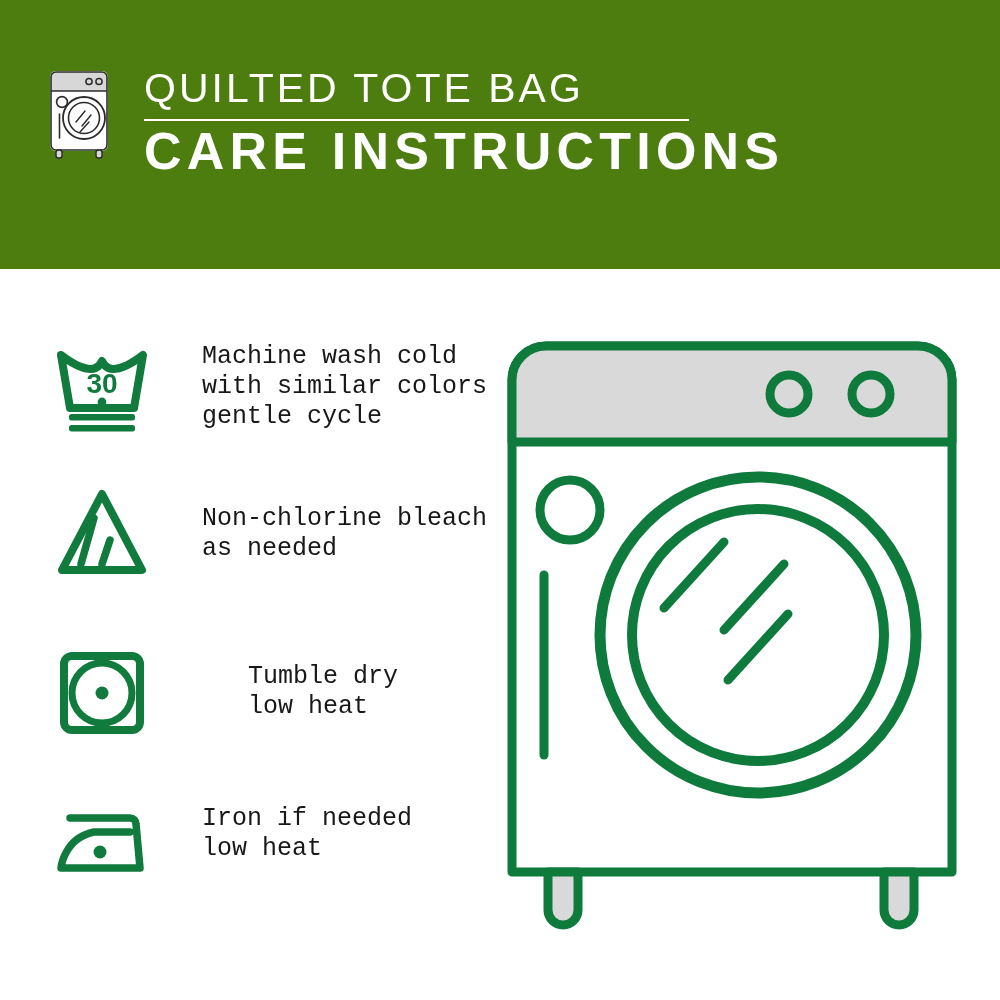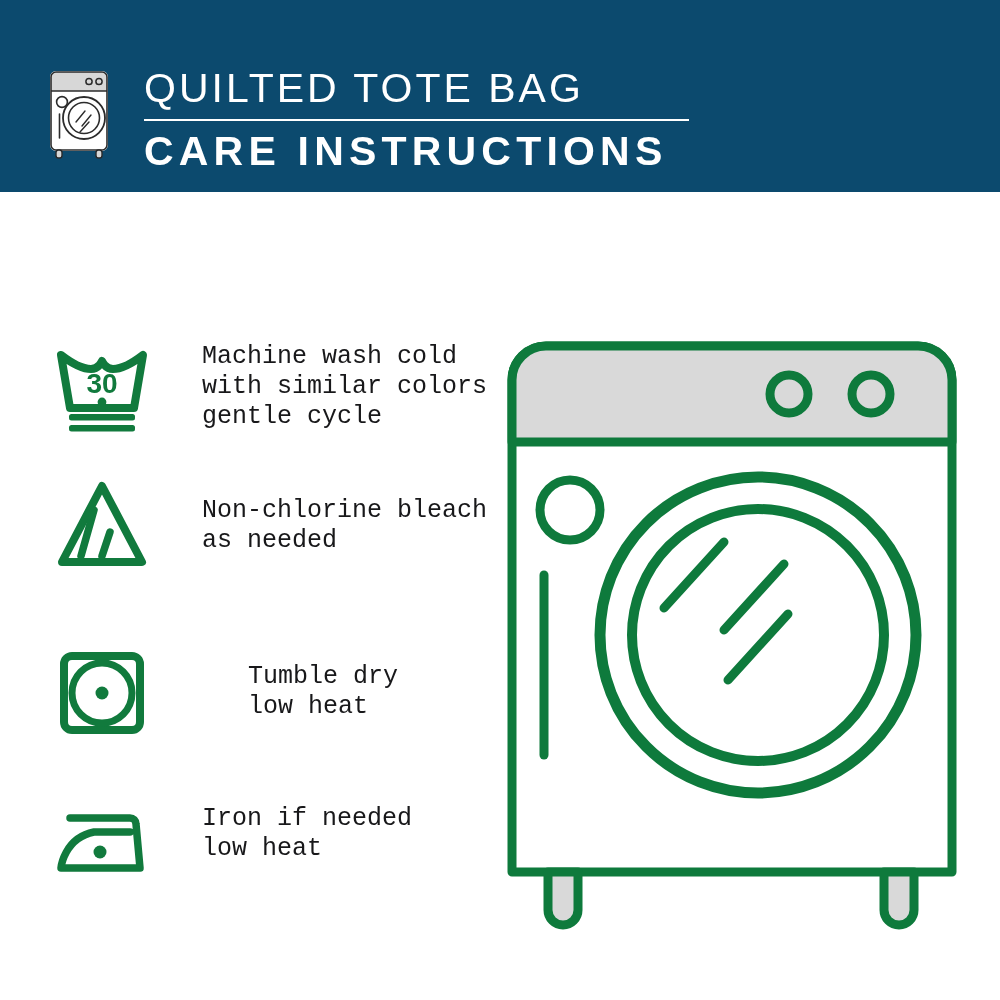--- a/index.html
+++ b/index.html
@@ -13,22 +13,22 @@
     font-family: "Liberation Sans", sans-serif;
     overflow: hidden;
     position: relative;
   }
 
   
   .header {
     position: absolute;
     left: 0; top: 0;
     width: 1000px;
-    height: 192px;
-    background: #0c4a6e;
+    height: 269px;
+    background: #4d7c0f;
     box-sizing: border-box;
   }
   .header-inner {
     position: absolute;
     left: 44px;
     top: 64px;
     display: flex;
     align-items: flex-start;
   }
   .header-logo {
@@ -51,21 +51,21 @@
     font-family: "Liberation Sans", sans-serif;
   }
   .title-rule {
     width: 545px;
     height: 1.5px;
     background: #ffffff;
     margin: 7px 0 6px 0;
   }
   .title-sub {
     color: #ffffff;
-    font-size: 41px;
+    font-size: 52px;
     line-height: 48px;
     font-weight: 700;
     letter-spacing: 5.2px;
     white-space: nowrap;
     font-family: "Liberation Sans", sans-serif;
   }
 
   
   .care-list {
     position: absolute;
@@ -75,21 +75,21 @@
     height: 928px;
   }
   .care-row {
     position: absolute;
     left: 0;
     width: 500px;
     display: flex;
     align-items: flex-start;
   }
   .care-row.r0 { top: 100px; }
-  .care-row.r1 { top: 238px; }
+  .care-row.r1 { top: 246px; }
   .care-row.r2 { top: 404px; gap: 46px; }
   .care-row.r3 { top: 550px; }
 
   .care-symbol {
     width: 104px;
     height: 104px;
     margin-left: 50px;
     flex: none;
     display: flex;
     align-items: center;

